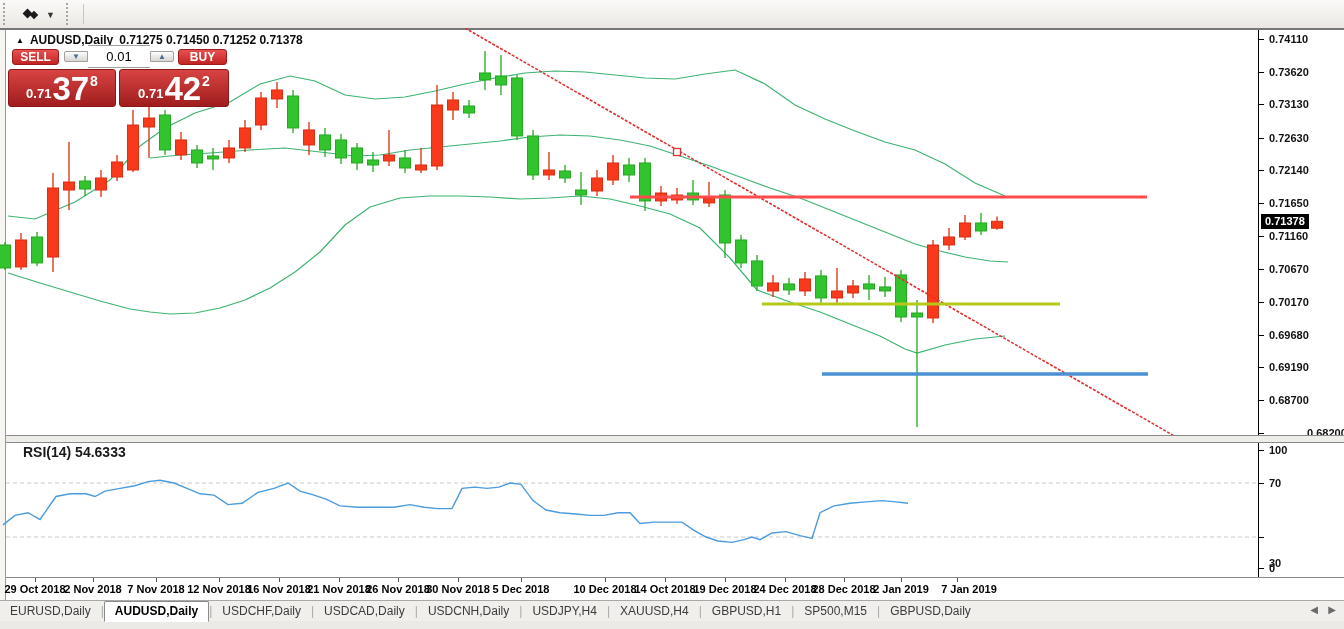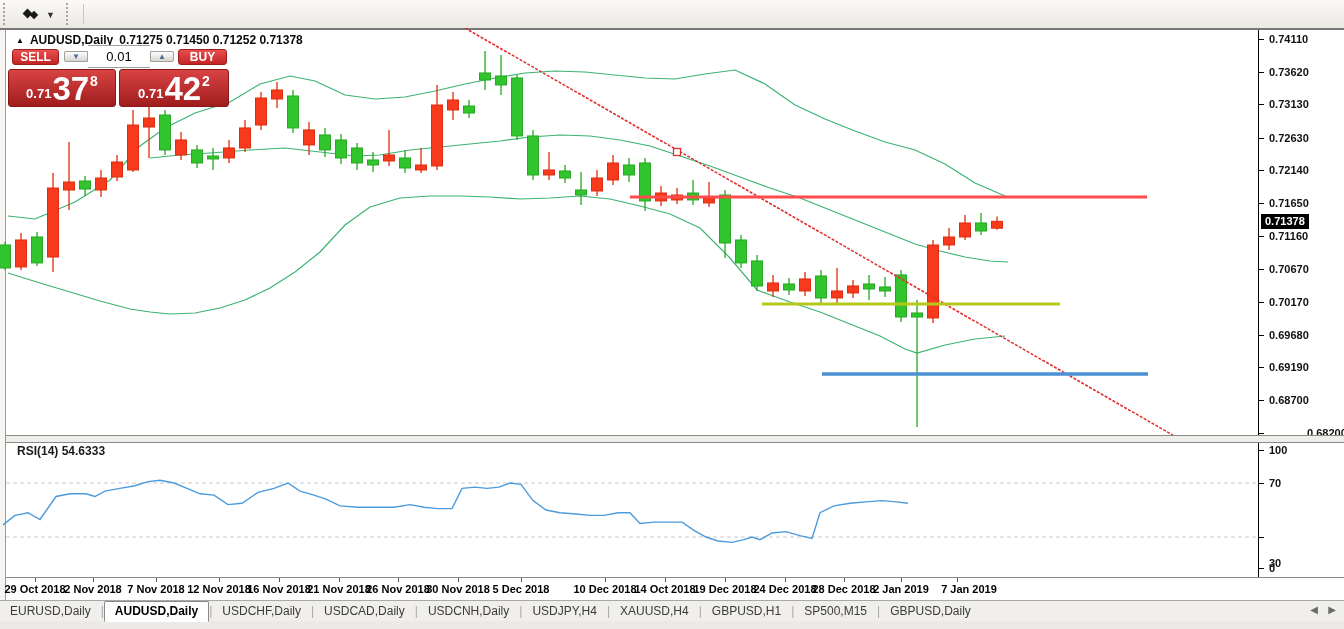--- a/index.html
+++ b/index.html
@@ -46,21 +46,21 @@
   .oc-lot{width:62px;background:#fff;border-top:1px solid #a2a09c;border-bottom:1px solid #a2a09c;
           font-size:13px;color:#000;text-align:center;line-height:21px;}
   .oc-row2{display:flex;margin-top:3px;height:38px;}
   .oc-price{background:linear-gradient(#d84343,#a01d1d);border:1px solid #8c1717;border-radius:3px;
             color:#fff;display:flex;align-items:flex-end;justify-content:center;padding-bottom:1px;}
   .oc-price.sell{width:106px;} .oc-price.buy{width:108px;margin-left:3px;}
   .oc-small{font-size:13px;font-weight:bold;margin:0 1px 4px 0;}
   .oc-big{font-size:33px;font-weight:bold;line-height:33px;}
   .oc-sup{font-size:14px;font-weight:bold;margin:0 0 16px 1px;}
   
-  .rsi-label{position:absolute;left:17px;top:444px;font-size:12px;font-weight:600;color:#1a1a1a;z-index:5;}
+  .rsi-label{position:absolute;left:23px;top:444px;font-size:14px;font-weight:600;color:#1a1a1a;z-index:5;}
   
   .tabbar{position:absolute;left:0;right:0;top:600px;height:20px;background:#f1efec;
           border-top:1px solid #a8a8a8;display:flex;align-items:flex-end;z-index:5;}
   .tab{padding:2px 10px 3px;font-size:12px;color:#3b3b3b;white-space:nowrap;cursor:default;}
   .tab.active{background:#fff;border:1px solid #8a8a8a;border-bottom:1px solid #fff;font-weight:bold;color:#000;
               border-radius:2px 2px 0 0;margin-bottom:-1px;}
   .tab-sep{color:#a9a9a9;font-size:12px;padding-bottom:3px;}
   .tab-scroll{position:absolute;top:3px;font-size:10px;color:#6b6b6b;}
   .bottom-strip{position:absolute;left:0;right:0;top:620px;height:9px;background:#eceae6;border-top:1px solid #c8c4be;}
 </style>

